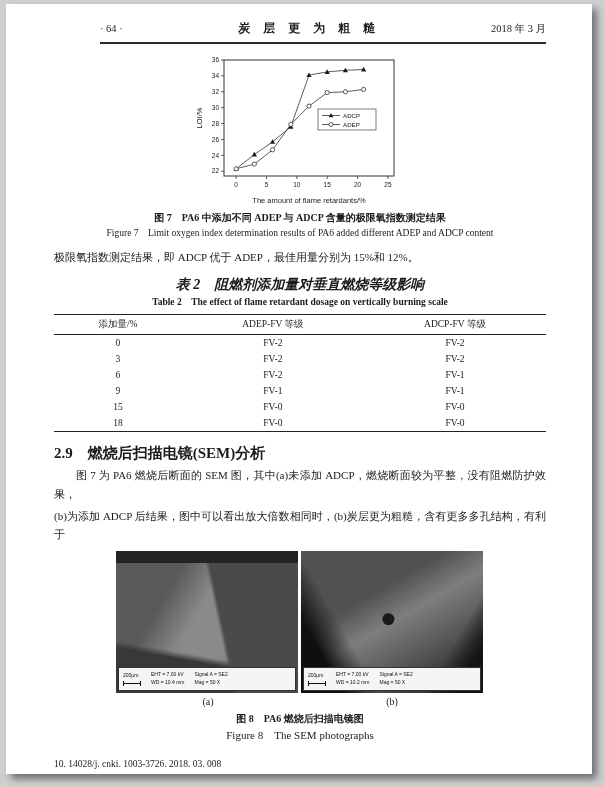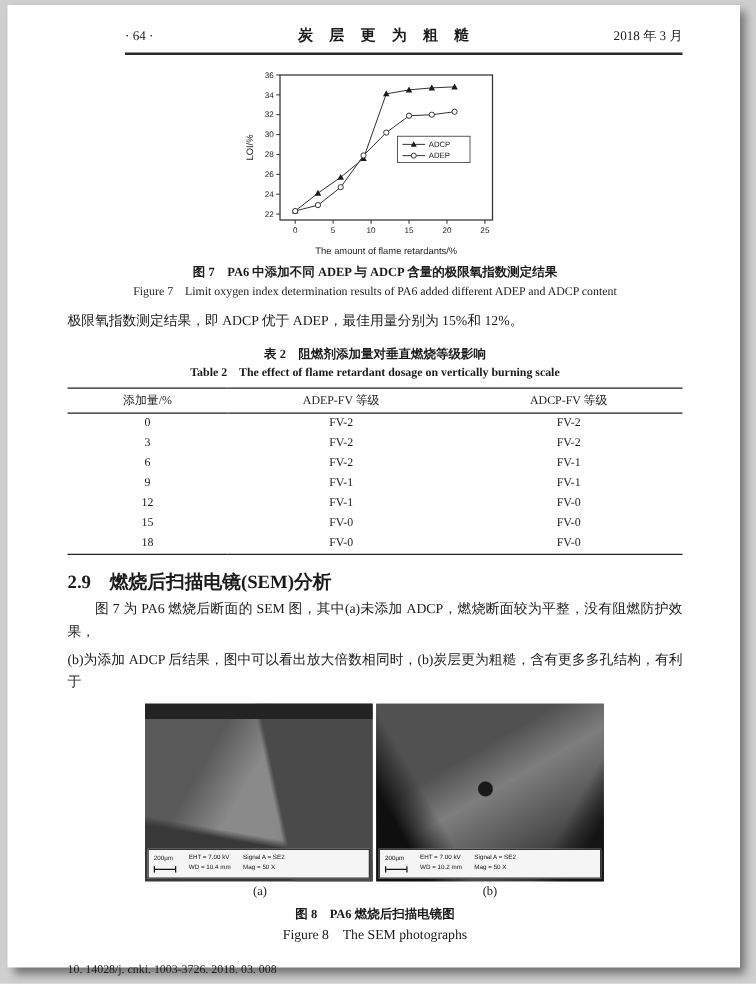--- a/index.html
+++ b/index.html
@@ -30,21 +30,21 @@
   .journal-title{font-weight:bold;font-size:12px;letter-spacing:13px;padding-left:13px;}
 
   
   .chart-wrap{display:flex;justify-content:center;margin-top:8px;}
   .cap-zh{font-weight:bold;text-align:center;font-size:10px;margin-top:5px;}
   .cap-en{text-align:center;font-size:9.5px;margin-top:2px;}
 
   .para{font-size:11px;line-height:1.65;margin-top:8px;text-align:justify;}
 
   
-  .tbl-title-zh{font-weight:bold;text-align:center;font-size:10px;margin-top:10px;}
+  .tbl-title-zh{font-weight:bold;text-align:center;font-size:14px;margin-top:10px;font-style:italic;}
   .tbl-title-en{font-weight:bold;text-align:center;font-size:9.5px;margin-top:2px;}
   table{width:100%;border-collapse:collapse;font-size:9.5px;margin-top:5px;}
   thead tr{border-top:1.6px solid #222;border-bottom:1px solid #222;}
   tbody tr:last-child{border-bottom:1.6px solid #222;}
   th,td{font-weight:normal;text-align:center;padding:3px 0;}
   th:first-child,td:first-child{width:26%;}
   th:nth-child(2),td:nth-child(2){width:37%;}
   th:nth-child(3),td:nth-child(3){width:37%;}
 
   .sec-heading{font-weight:bold;font-size:15px;margin-top:12px;}
@@ -194,25 +194,20 @@
             <td>6</td>
             <td>FV-2</td>
             <td>FV-1</td>
           </tr>
           <tr>
             <td>9</td>
             <td>FV-1</td>
             <td>FV-1</td>
           </tr>
           <tr>
-            <td>12</td>
-            <td>FV-1</td>
-            <td>FV-0</td>
-          </tr>
-          <tr>
             <td>15</td>
             <td>FV-0</td>
             <td>FV-0</td>
           </tr>
           <tr>
             <td>18</td>
             <td>FV-0</td>
             <td>FV-0</td>
           </tr>
         </tbody>

